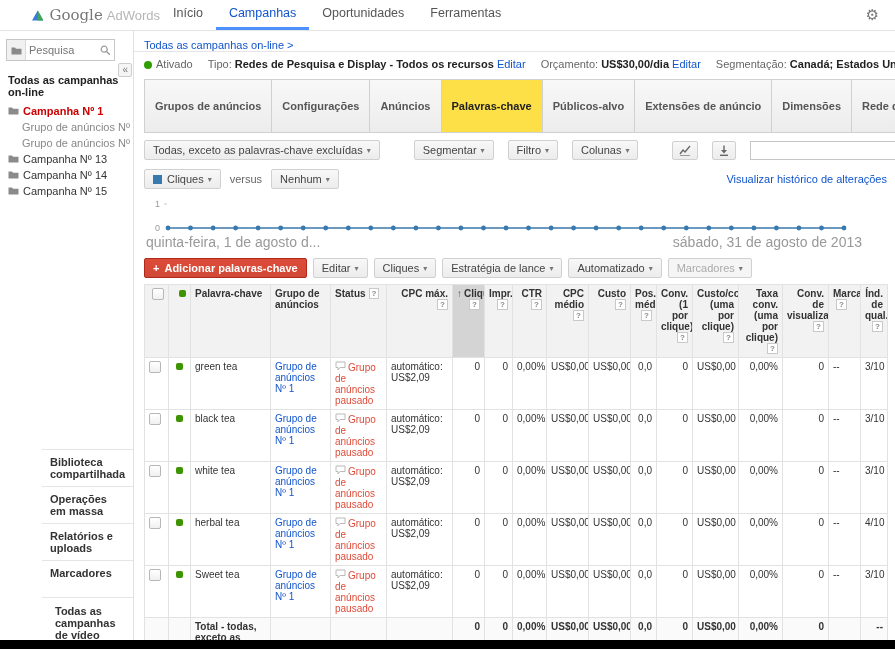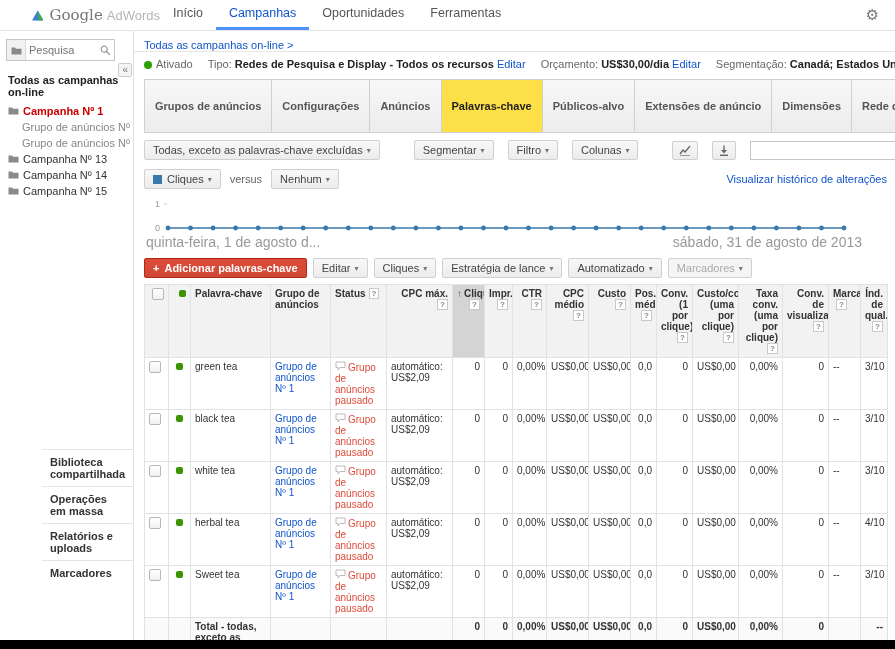--- a/index.html
+++ b/index.html
@@ -162,20 +162,21 @@
           <span>Campanha Nº 15</span>
         </div>
       </div>
     <div class="side-bottom">
       <div>
           <div class="side-link">Biblioteca compartilhada</div>
           <div class="side-link">Operações em massa</div>
           <div class="side-link">Relatórios e uploads</div>
           <div class="side-link">Marcadores</div>
         </div>
+      <div class="video-link">Todas as campanhas de vídeo</div>
     </div>
   </aside>
 
   <main class="main">
 
     <div class="crumb-row">
       <div>
         <div class="breadcrumb">Todas as campanhas on-line &gt;</div>
       </div>
     </div>

